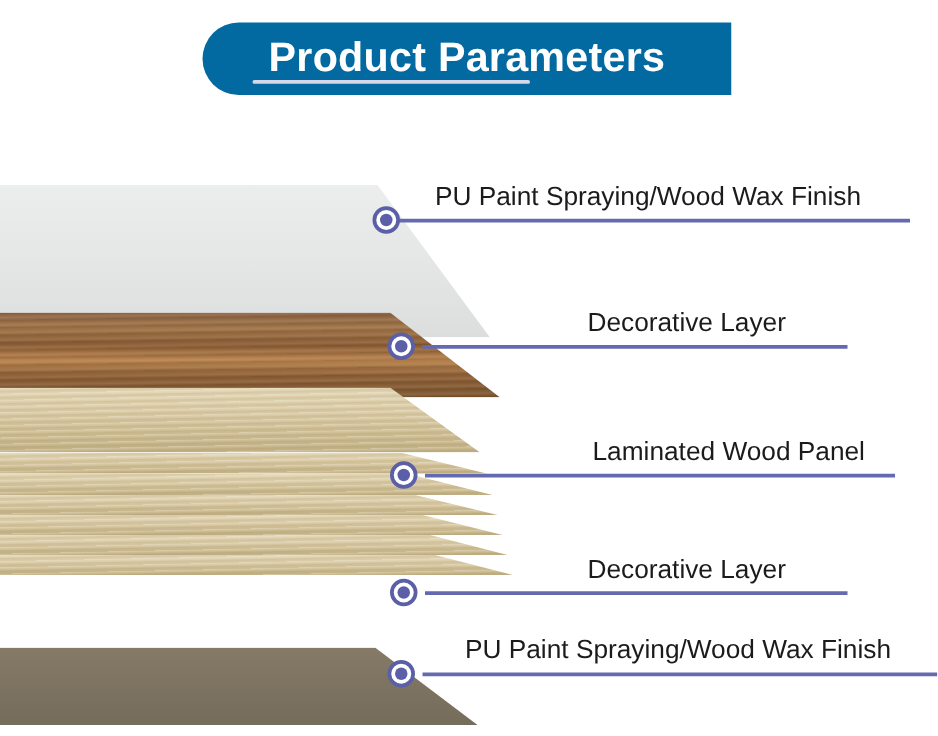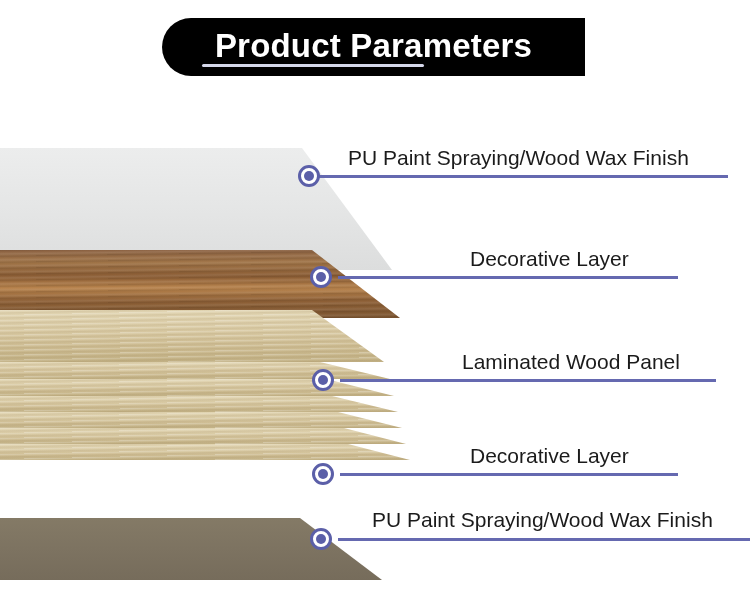--- a/index.html
+++ b/index.html
@@ -18,21 +18,21 @@
     overflow: hidden;
   }
 
   
   #title-banner {
     position: absolute;
     left: 162px;
     top: 18px;
     width: 423px;
     height: 58px;
-    background: #000000;
+    background: #0369a1;
     border-top-left-radius: 29px;
     border-bottom-left-radius: 29px;
     border-top-right-radius: 0;
     border-bottom-right-radius: 0;
   }
   #title-text {
     position: absolute;
     left: 0;
     top: 0;
     width: 423px;
@@ -207,21 +207,21 @@
 
   <div class="callout">
     <div class="callout-line" style="left:338px; top:276px; width:340px;"></div>
     <div class="callout-marker" style="left:310px; top:266px;"></div>
     <div class="callout-text" style="left:470px; top:247px;">Decorative Layer</div>
   </div>
 
   <div class="callout">
     <div class="callout-line" style="left:340px; top:379px; width:376px;"></div>
     <div class="callout-marker" style="left:312px; top:369px;"></div>
-    <div class="callout-text" style="left:462px; top:350px;">Laminated Wood Panel</div>
+    <div class="callout-text" style="left:474px; top:350px;">Laminated Wood Panel</div>
   </div>
 
   <div class="callout">
     <div class="callout-line" style="left:340px; top:473px; width:338px;"></div>
     <div class="callout-marker" style="left:312px; top:463px;"></div>
     <div class="callout-text" style="left:470px; top:444px;">Decorative Layer</div>
   </div>
 
   <div class="callout">
     <div class="callout-line" style="left:338px; top:538px; width:412px;"></div>

